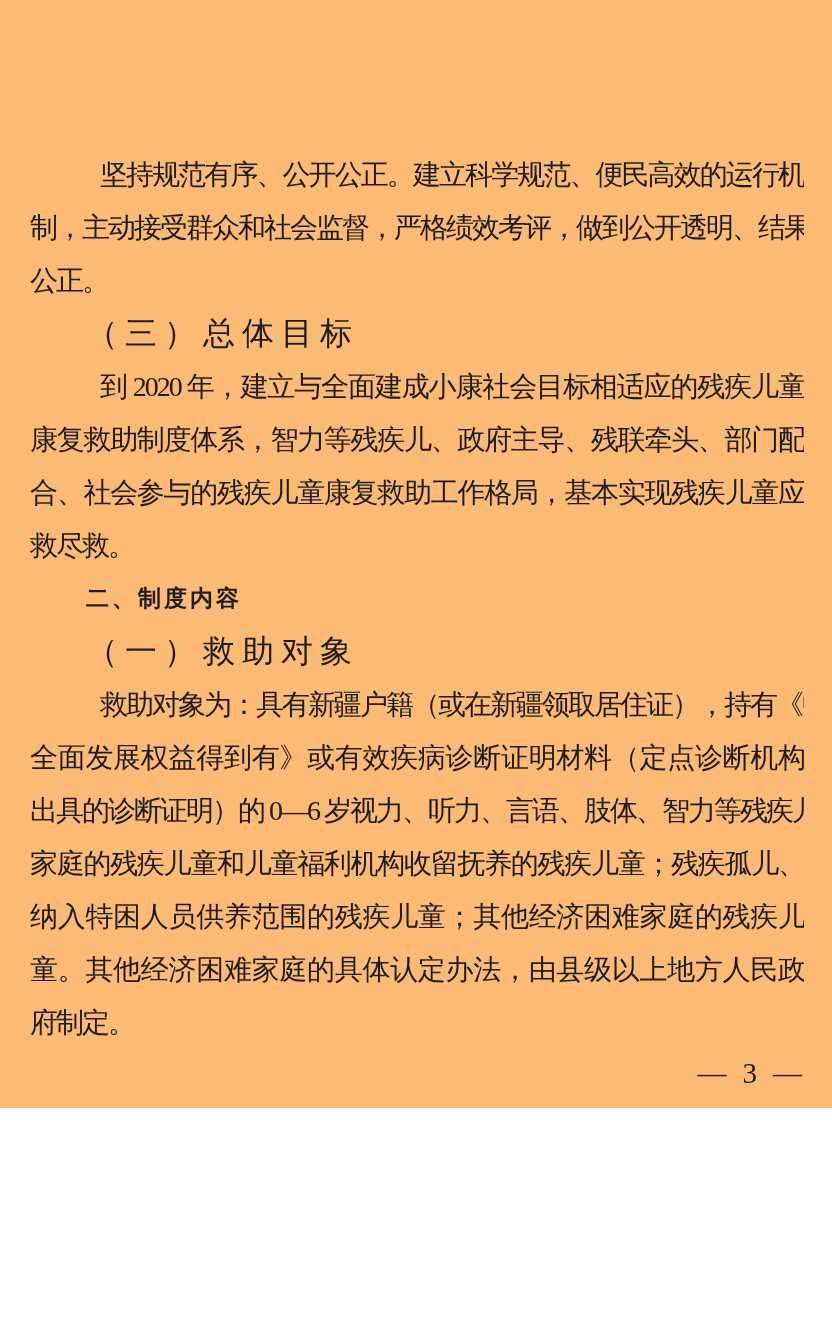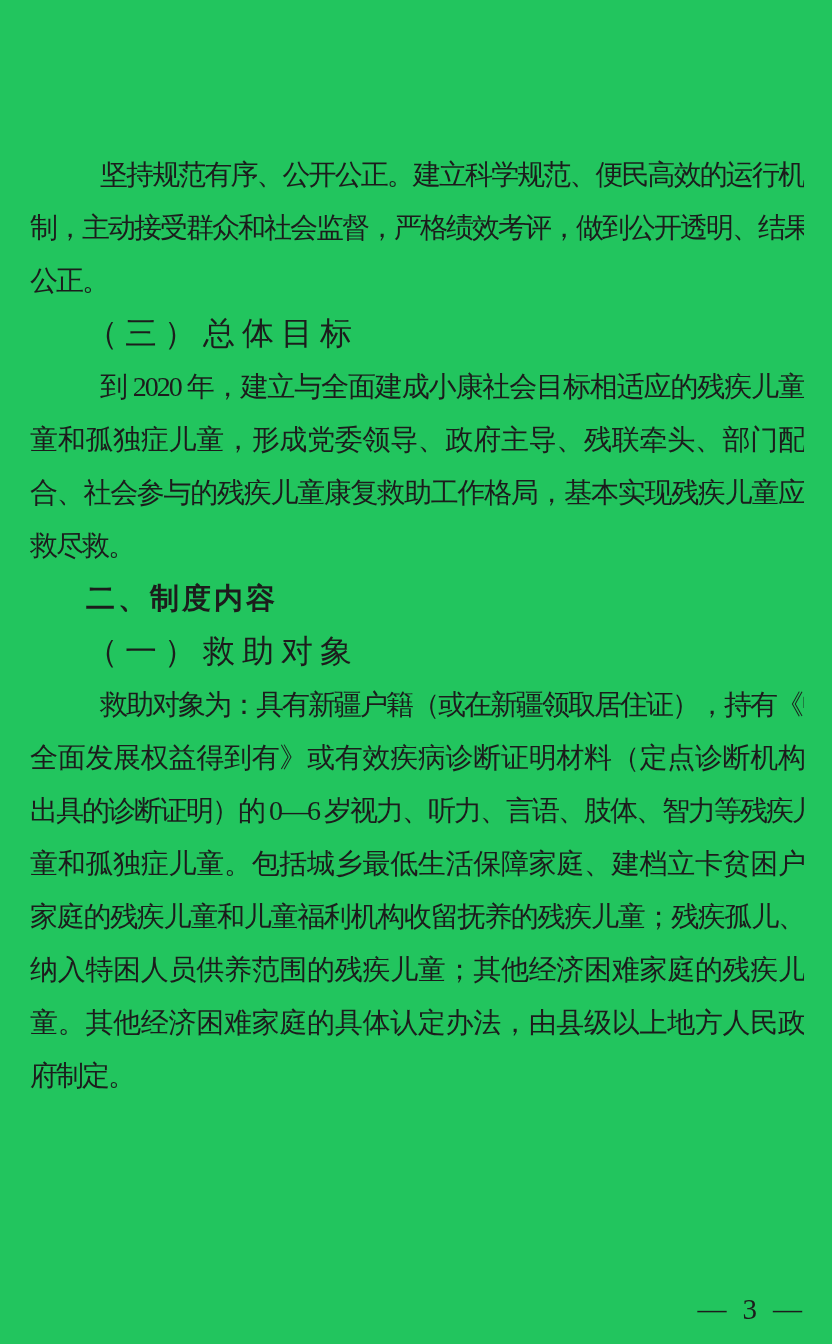--- a/index.html
+++ b/index.html
@@ -3,22 +3,22 @@
 <meta charset="utf-8">
 <style>
   html, body {
     margin: 0;
     padding: 0;
     background: #ffffff;
   }
   .page {
     position: relative;
     width: 832px;
-    height: 1344px;
-    background: #22c55e;
+    height: 1108px;
+    background: #fdba74;
     font-family: "Liberation Serif", "DejaVu Serif", serif;
     color: #1c1c1c;
     overflow: hidden;
   }
   .doc {
     position: absolute;
     top: 148px;
     left: 30px;
     right: 28px;
   }
@@ -43,21 +43,21 @@
     text-indent: 56px;
     font-size: 32px;
     letter-spacing: 7px;
     white-space: nowrap;
   }
   .line.h-bold {
     text-align-last: left;
     text-indent: 56px;
     font-family: "Liberation Sans", "DejaVu Sans", sans-serif;
     font-weight: 700;
-    font-size: 29px;
+    font-size: 23px;
     letter-spacing: 3px;
     white-space: nowrap;
   }
   .footer {
     position: absolute;
     right: 30px;
     bottom: 18px;
     display: flex;
     align-items: center;
     gap: 16px;
@@ -78,39 +78,38 @@
       <div class="line">制，主动接受群众和社会监督，严格绩效考评，做到公开透明、结果</div>
       <div class="line last">公正。</div>
     </div>
 
     <div class="para">
       <div class="line h-kai">（三）总体目标</div>
     </div>
 
     <div class="para">
       <div class="line first">到 2020 年，建立与全面建成小康社会目标相适应的残疾儿童</div>
-      <div class="line">童和孤独症儿童，形成党委领导、政府主导、残联牵头、部门配</div>
+      <div class="line">康复救助制度体系，智力等残疾儿、政府主导、残联牵头、部门配</div>
       <div class="line">合、社会参与的残疾儿童康复救助工作格局，基本实现残疾儿童应</div>
       <div class="line last">救尽救。</div>
     </div>
 
 
     <div class="para">
       <div class="line h-bold">二、制度内容</div>
     </div>
 
     <div class="para">
       <div class="line h-kai">（一）救助对象</div>
     </div>
 
     <div class="para">
       <div class="line first">救助对象为：具有新疆户籍（或在新疆领取居住证），持有《中</div>
       <div class="line">全面发展权益得到有》或有效疾病诊断证明材料（定点诊断机构</div>
       <div class="line">出具的诊断证明）的 0—6 岁视力、听力、言语、肢体、智力等残疾儿</div>
-      <div class="line">童和孤独症儿童。包括城乡最低生活保障家庭、建档立卡贫困户</div>
       <div class="line">家庭的残疾儿童和儿童福利机构收留抚养的残疾儿童；残疾孤儿、</div>
       <div class="line">纳入特困人员供养范围的残疾儿童；其他经济困难家庭的残疾儿</div>
       <div class="line">童。其他经济困难家庭的具体认定办法，由县级以上地方人民政</div>
       <div class="line last">府制定。</div>
     </div>
 
   </div>
 
   <div class="footer">
     <span>—</span>

